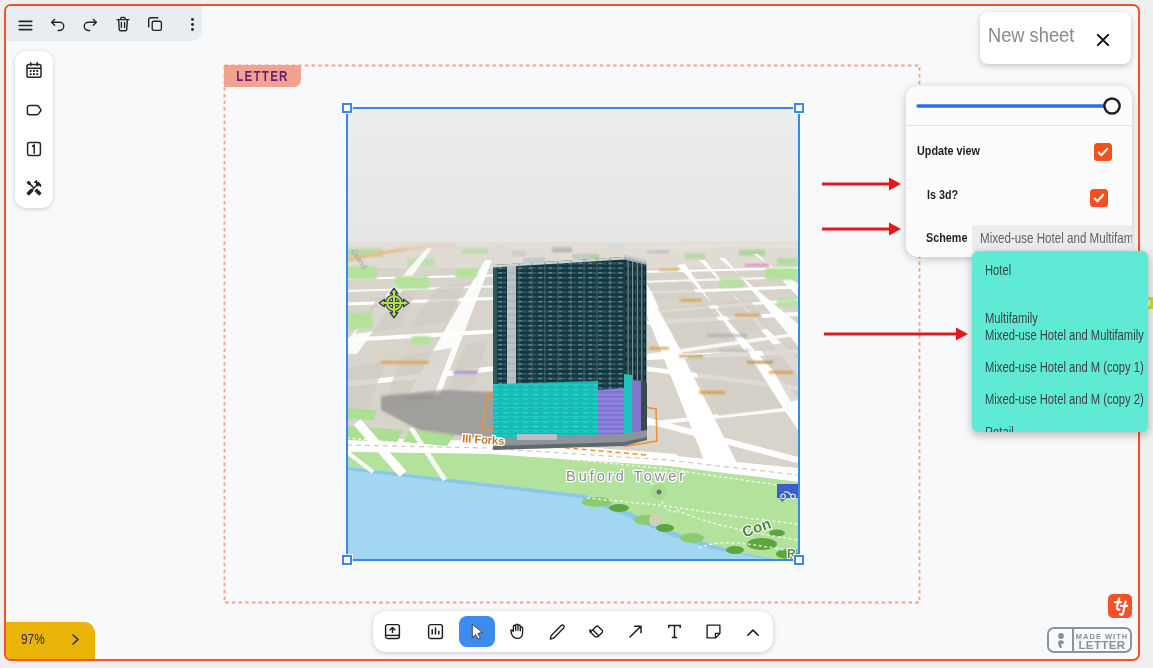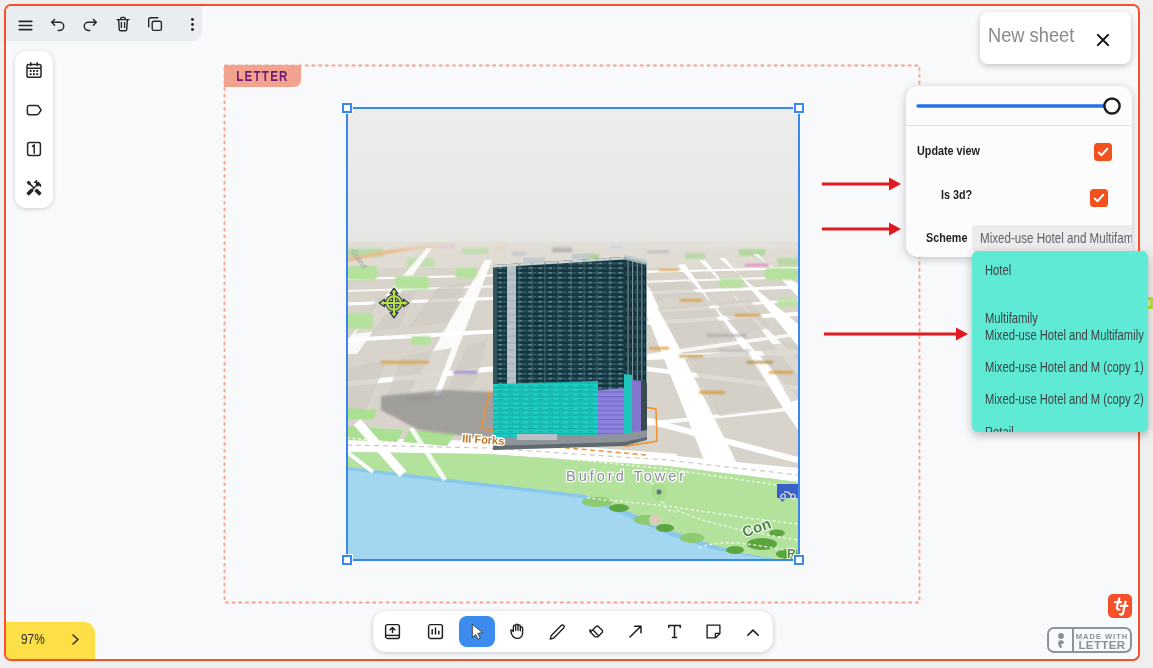--- a/index.html
+++ b/index.html
@@ -30,21 +30,21 @@
   .lbl { position:absolute; font-size:13.5px; font-weight:bold; color:#1f1f1f; }
   .chk { position:absolute; width:18px; height:18px; background:#f4511e; border-radius:3.5px; }
   .chk svg { position:absolute; left:2px; top:2px; }
   #schemein { position:absolute; left:66px; top:139px; width:160px; height:27px; background:#ececec; border-radius:4px 0 0 4px; font-size:14.5px; color:#5f6368; line-height:27px; padding-left:8px; white-space:nowrap; overflow:hidden; }
   
   #dd { position:absolute; left:972px; top:251px; width:176px; height:181px; background:#5eead4; border-radius:6px; box-shadow:0 3px 10px rgba(0,0,0,.28); overflow:hidden; z-index:50; }
   #dd div { position:absolute; left:13px; font-size:14px; color:#3f4246; white-space:nowrap; }
   
   #bottb { left:367px; top:605px; width:400px; height:41px; background:#fff; border-radius:13px; box-shadow:0 1px 5px rgba(0,0,0,.2); }
   
-  #zoom { left:0px; top:616px; width:89px; height:37px; background:#fde047; border-radius:0 11px 0 0;padding-left:12px; }
+  #zoom { left:0px; top:616px; width:89px; height:37px; background:#eab308; border-radius:0 11px 0 0;padding-left:12px; }
   #zoom .z { position:absolute; left:15px; top:9px; font-size:14px; color:#2d2d2d; }
   #zoom svg { position:absolute; left:63px; top:11px; }
   
   #tflogo { left:1102px; top:588px; width:24px; height:24px; background:#f4502a; border-radius:5px; }
   #madewith { left:1041px; top:621px; width:85px; height:26px; border:2px solid #8d939a; border-radius:7px; background:#f8f9fa; }
   #madewith .sep { position:absolute; left:23px; top:0; width:2px; height:22px; background:#8d939a; }
   #madewith .m1 { position:absolute; left:25px; top:3px; width:56px; text-align:center; font-size:7.5px; font-weight:bold; letter-spacing:1px; color:#8a9096; }
   #madewith .m2 { position:absolute; left:25px; top:9.5px; width:56px; text-align:center; font-size:11.5px; font-weight:bold; letter-spacing:.4px; color:#8a9096; }
   #greend { position:absolute; left:1148px; top:297px; width:5px; height:12px; border:3px solid #b2e838; border-left:none; }
 </style>
@@ -382,21 +382,21 @@
         <line x1="12" y1="20" x2="206" y2="20" stroke="#2272e8" stroke-width="3.4" stroke-linecap="round"></line>
         <circle cx="206" cy="20" r="7.6" fill="#fff" stroke="#1f1f1f" stroke-width="2.5"></circle>
       </svg>
     <div style="position:absolute;left:0;top:39px;width:226px;height:1px;background:#e3e3e3"></div>
     <span class="lbl" style="left:11px;top:57px"><span class="cx">Update view</span></span>
     <div class="chk" style="left:188px;top:57px">
         <svg width="14" height="14" viewBox="0 0 13 13">
           <path d="M2.5 7 5 9.5 10.5 3.5" fill="none" stroke="#fff" stroke-width="1.8" stroke-linecap="round" stroke-linejoin="round"></path>
         </svg>
       </div>
-    <span class="lbl" style="left:35px;top:101px"><span class="cx">Is 3d?</span></span>
+    <span class="lbl" style="left:21px;top:101px"><span class="cx">Is 3d?</span></span>
     <div class="chk" style="left:184px;top:103px">
         <svg width="14" height="14" viewBox="0 0 13 13">
           <path d="M2.5 7 5 9.5 10.5 3.5" fill="none" stroke="#fff" stroke-width="1.8" stroke-linecap="round" stroke-linejoin="round"></path>
         </svg>
       </div>
     <span class="lbl" style="left:20px;top:144px"><span class="cx">Scheme</span></span>
     <div id="schemein"><span class="cx">Mixed-use Hotel and Multifamily</span></div>
   </div>
 
   <svg class="abs" style="left:813px;top:170px" width="90" height="16" viewBox="0 0 90 16">

